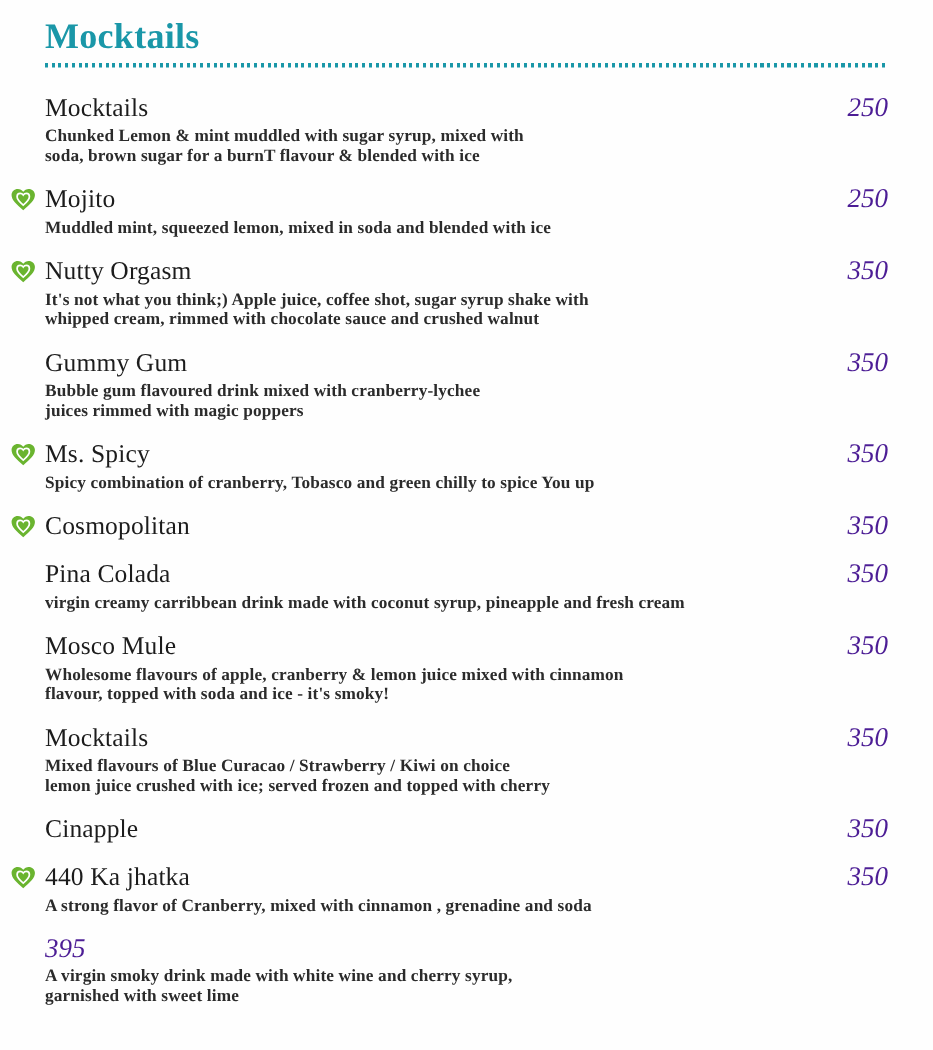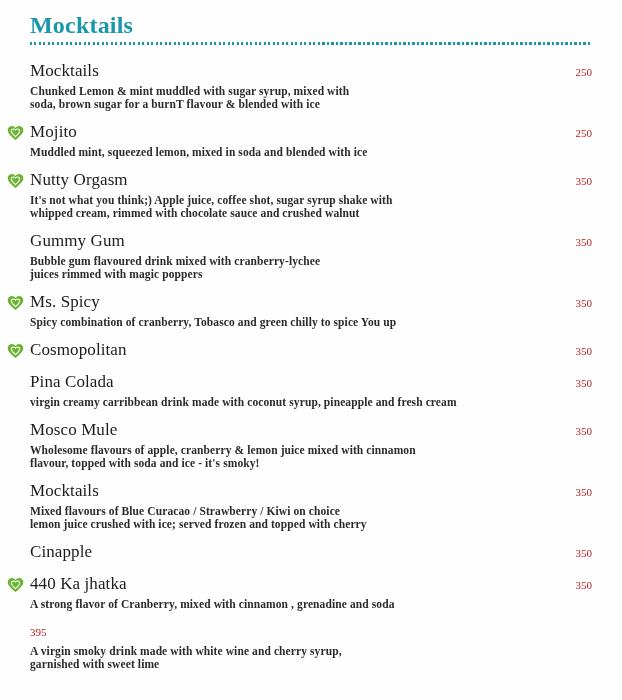--- a/index.html
+++ b/index.html
@@ -51,22 +51,23 @@
     justify-content: space-between;
     align-items: baseline;
   }
   .item-name {
     font-size: 17px;
     color: #1c1c1c;
     letter-spacing: 0.1px;
     line-height: 20px;
   }
   .item-price {
-    font-size: 11px;
-    color: #b91c1c;
+    font-size: 18px;
+    font-style: italic;
+    color: #4c1d95;
     line-height: 20px;
   }
   .item-desc {
     font-size: 11.5px;
     font-weight: bold;
     color: #2b2b2b;
     line-height: 13px;
     margin-top: 3px;
     white-space: pre-line;
     letter-spacing: 0.1px;

